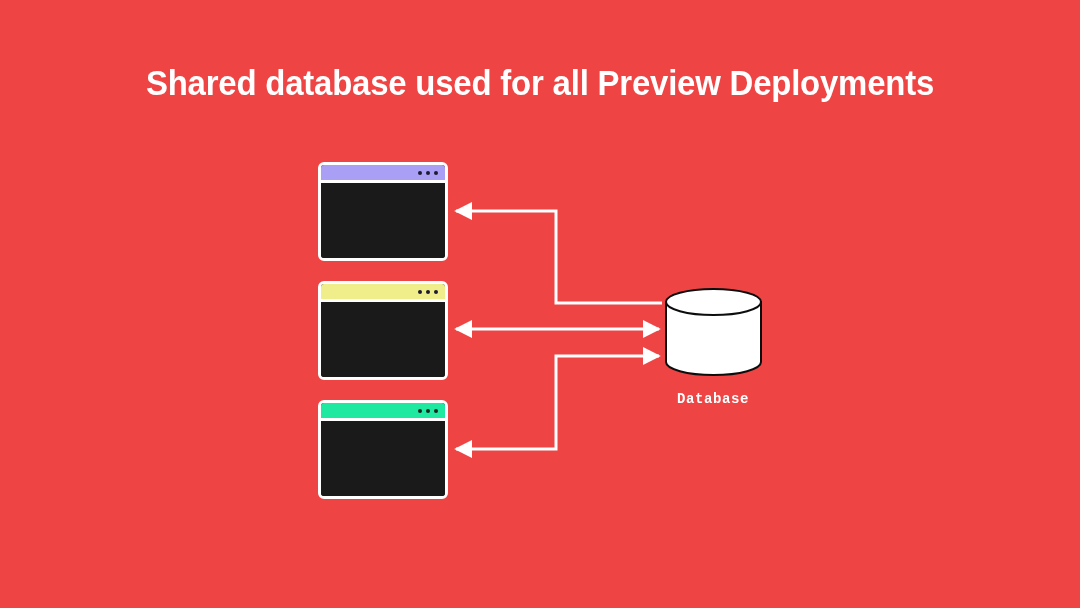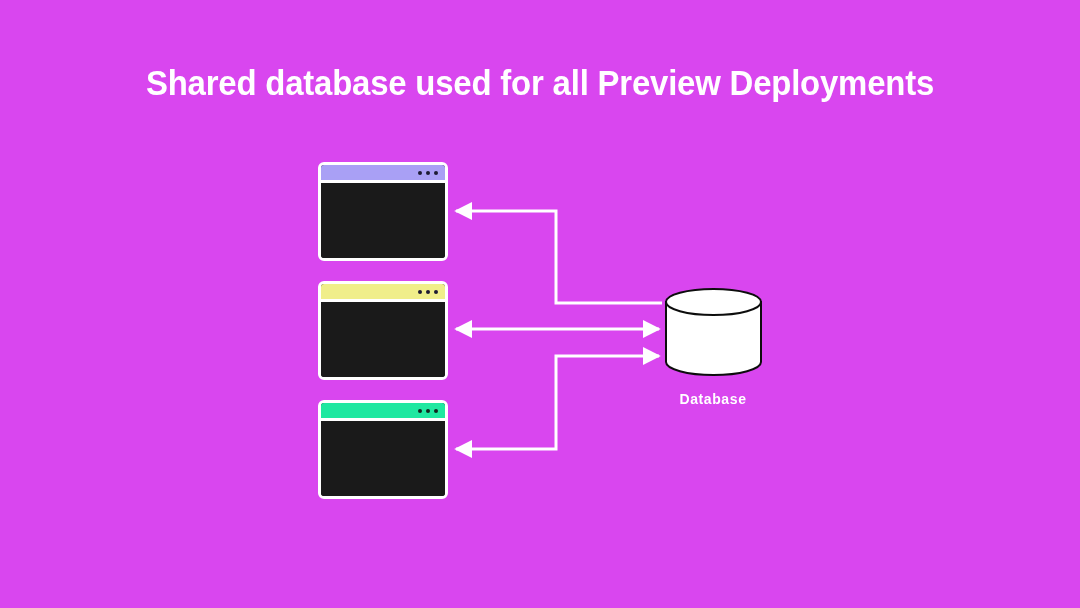--- a/index.html
+++ b/index.html
@@ -84,42 +84,42 @@
     left: 0;
     top: 0;
     width: 1080px;
     height: 608px;
   }
 
   
   .caption {
     position: absolute;
     color: #ffffff;
-    font-family: Liberation Sans, sans-serif;
+    font-family: Liberation Mono, monospace;
     font-weight: bold;
     font-size: 14px;
     letter-spacing: 0.6px;
     white-space: nowrap;
     text-align: center;
   }
   #caption-previews {
     left: 283px;
     top: 521px;
     width: 200px;
   }
   #caption-database {
     left: 613px;
     top: 391px;
     width: 200px;
   }
 </style>
 </head>
 <body style="background: rgb(26, 26, 26);">
 
-<div id="stage" style="background: #d946ef;">
+<div id="stage" style="background: #ef4444;">
 
   <div id="title" style="color: rgb(255, 255, 255);">Shared database used for all Preview Deployments</div>
 
   <svg id="vector-layer" viewBox="0 0 1080 608" width="1080" height="608" xmlns="http://www.w3.org/2000/svg">
     <defs>
       <marker id="arrow-right" viewBox="0 0 10 10" refX="9" refY="5" markerWidth="6" markerHeight="6" orient="auto-start-reverse">
         <path d="M 0 0 L 10 5 L 0 10 z" fill="#ffffff"></path>
       </marker>
       <marker id="arrow-left" viewBox="0 0 10 10" refX="9" refY="5" markerWidth="6" markerHeight="6" orient="auto-start-reverse">
         <path d="M 0 0 L 10 5 L 0 10 z" fill="#ffffff"></path>

